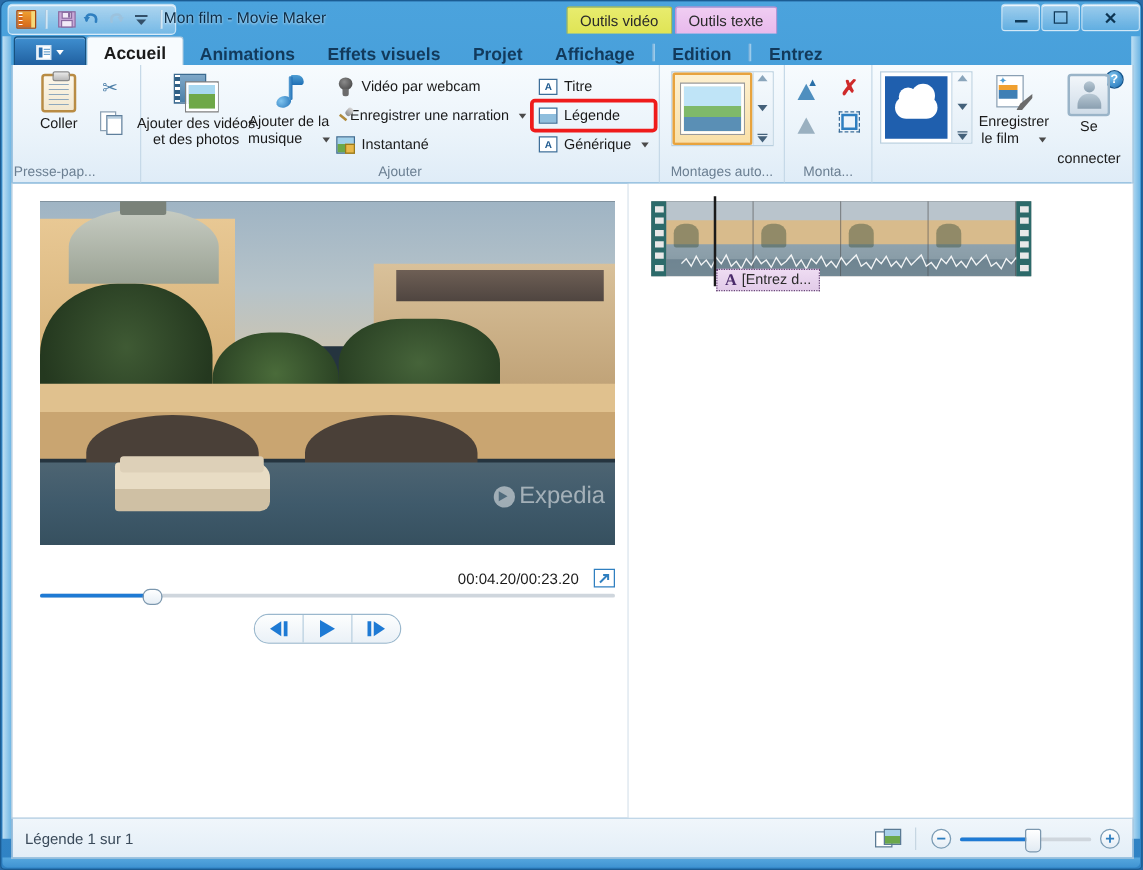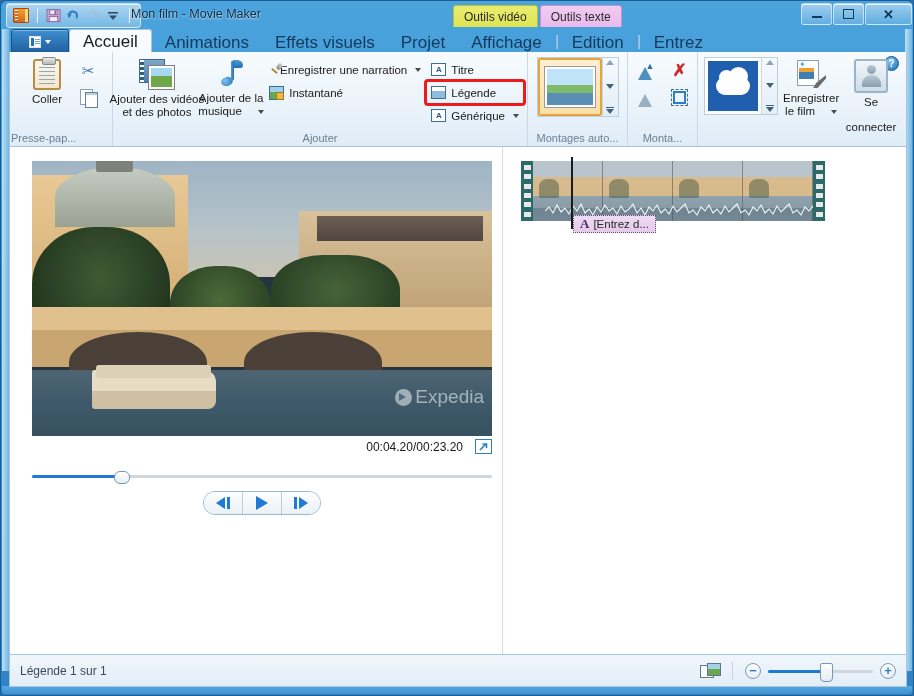--- a/index.html
+++ b/index.html
@@ -169,23 +169,24 @@
     content: "";
     position: absolute; left: 5px; top: 2px; width: 5px; height: 1px;
     box-shadow: 0 2px 0 #6fa5d0, 0 4px 0 #6fa5d0, 0 0 0 #6fa5d0;
     background: #6fa5d0;
   }
   .filetab .caret { width:0;height:0;border-left:3.5px solid transparent;border-right:3.5px solid transparent;border-top:4px solid #fff; }
   .tab {
     height: 22px;
     padding: 0 13px;
     display: flex; align-items: center;
-    font-size: 17px;
+    font-size: 14px;
     color: #123a5c;
     border-radius: 3px 3px 0 0;
+    font-weight: bold;
   }
   .tab.active {
     background: #f7fbfe;
     border: 1px solid #a8c6dd;
     border-bottom: 1px solid #f7fbfe;
     height: 23px;
     color: #1a1a1a;
   }
   .tab-div {
     width: 1px; height: 14px;
@@ -621,21 +622,21 @@
     width: 17px; height: 17px; border-radius: 50%;
     background: rgba(255,255,255,0.5);
     position: relative;
   }
   .wm-dot::after {
     content:""; position:absolute; left:4px; top:4px;
     width:0;height:0;border-top:4px solid transparent;border-bottom:4px solid transparent;border-left:7px solid rgba(60,90,110,0.8);
   }
 
   .timecode-row {
-    position:absolute; left: 22px; top: 292px; width: 460px;
+    position:absolute; left: 22px; top: 308px; width: 460px;
     display:flex; align-items:center; justify-content:flex-end; gap: 12px;
   }
   .timecode { font-size: 12px; color: #1a1a1a; }
   .expand-btn {
     width: 17px; height: 15px;
     border: 1px solid #2f7fc0;
     background:#fff;
     display:flex;align-items:center;justify-content:center;
     color:#2f7fc0; font-size:10px;
     box-sizing:border-box;
@@ -902,20 +903,24 @@
             <span class="note-flag"></span>
           </span>
           <span class="lbl">Ajouter de la</span>
           <span class="lbl" style="margin-top:0;display:flex;align-items:center;gap:16px">
             <span>musique</span>
             <span class="dropcaret" style="margin:0"></span>
           </span>
         </div>
 
         <div style="display:flex;flex-direction:column;gap:2px;padding-top:2px;width:160px">
+          <div class="smallbtn">
+            <span class="ico ico-webcam"></span>
+            <span>Vidéo par webcam</span>
+          </div>
           <div class="smallbtn">
             <span class="ico ico-mic"></span>
             <span>Enregistrer une narration</span>
             <span class="dropcaret"></span>
           </div>
           <div class="smallbtn">
             <span class="ico ico-snapshot"></span>
             <span>Instantané</span>
           </div>
         </div>

